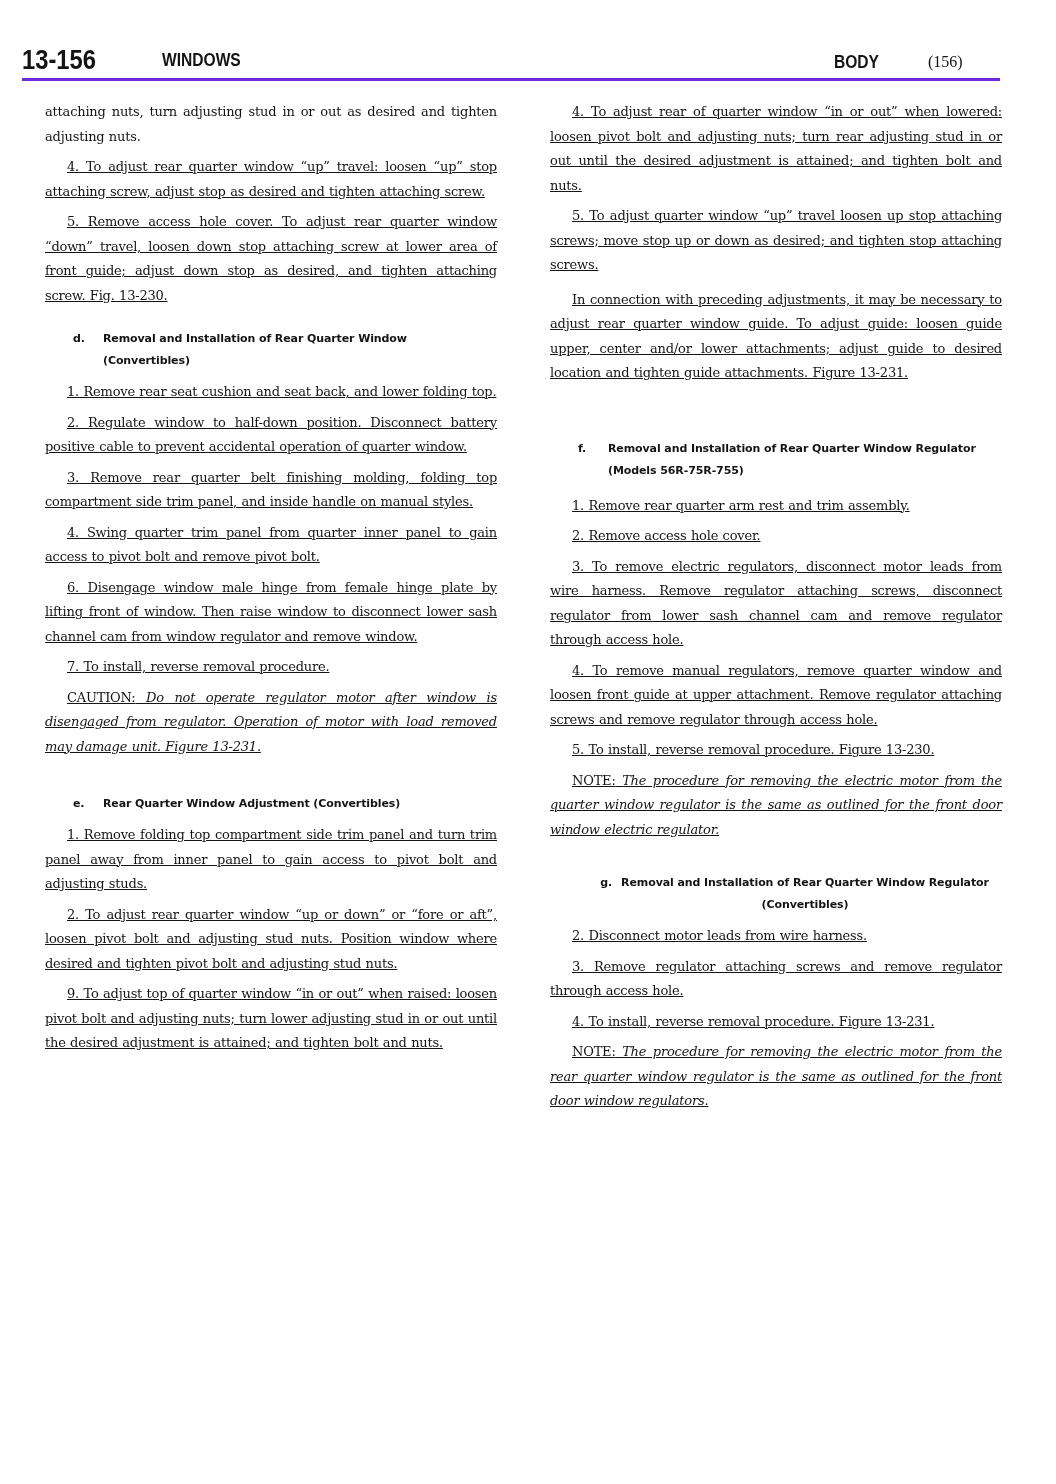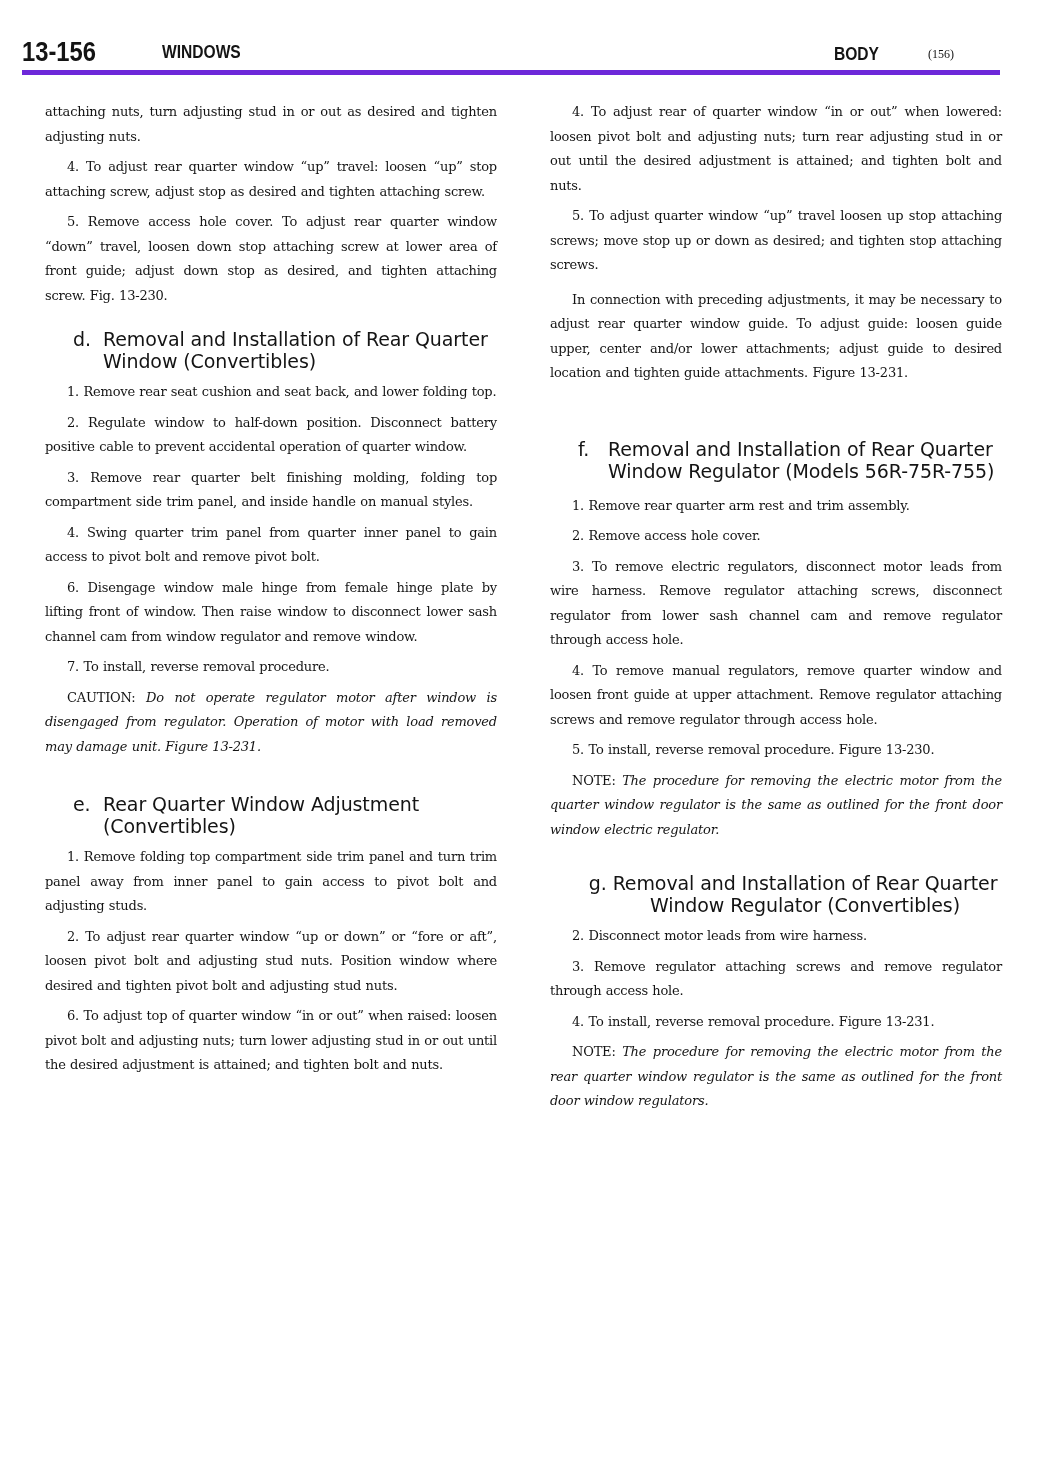--- a/index.html
+++ b/index.html
@@ -11,24 +11,24 @@
       width: 1056px;
       height: 1484px;
       position: relative;
       overflow: hidden;
       color: #141414;
       font-family: "DejaVu Serif", "Liberation Serif", serif;
     }
     .page-header {
       position: absolute;
       left: 22px;
-      top: 36px;
+      top: 44px;
       width: 978px;
       height: 34px;
-      border-bottom: 5px solid #6d28d9;
+      border-bottom: 3px solid #6d28d9;
     }
     .hdr-pagenum {
       position: absolute;
       left: 0;
       top: 0;
       font-family: "Liberation Sans", "DejaVu Sans", sans-serif;
       font-weight: bold;
       font-size: 27px;
       letter-spacing: 0px;
       line-height: 32px;
@@ -55,21 +55,21 @@
       font-size: 19px;
       line-height: 24px;
       transform: scaleX(0.82);
       transform-origin: left center;
     }
     .hdr-folio {
       position: absolute;
       left: 906px;
       top: 6px;
       font-family: "Liberation Serif", "DejaVu Serif", serif;
-      font-size: 12px;
+      font-size: 16px;
       line-height: 24px;
     }
 
     .column {
       position: absolute;
       top: 100px;
       width: 452px;
     }
     .col-left { left: 45px; }
     .col-right { left: 550px; }
@@ -79,32 +79,33 @@
       font-size: 13px;
       line-height: 24.5px;
       text-align: justify;
       font-family: "DejaVu Serif", "Liberation Serif", serif;
       letter-spacing: -0.2px;
       word-spacing: 0.5px;
     }
     p.step {
       text-indent: 22px;
       margin-top: 6px;
+      text-decoration: underline;
     }
     p.cont {
       text-indent: 0;
       margin-top: 0;
     }
     p.first { margin-top: 0; }
     em.it { font-style: italic; }
 
     .subhead {
       font-family: "DejaVu Sans", "Liberation Sans", sans-serif;
-      font-weight: normal;
-      font-size: 19px;
+      font-weight: bold;
+      font-size: 11px;
       line-height: 22px;
       margin-top: 20px;
       margin-bottom: 8px;
       padding-left: 44px;
       text-indent: -30px;
       margin-left: 14px;
       letter-spacing: -0.1px;
     }
     .subhead .letter {
       display: inline-block;
@@ -136,21 +137,21 @@
   <p class="step">4. Swing quarter trim panel from quarter inner panel to gain access to pivot bolt and remove pivot bolt.</p>
   <p class="step">6. Disengage window male hinge from female hinge plate by lifting front of window. Then raise window to disconnect lower sash channel cam from window regulator and remove window.</p>
   <p class="step">7. To install, reverse removal procedure.</p>
   <p class="step"><span>CAUTION:</span> <em class="it">Do not operate regulator motor after window is disengaged from regulator. Operation of motor with load removed may damage unit. Figure 13-231.</em></p>
 
   <div class="subhead" style="margin-top:34px;">
     <span class="letter">e.</span><span>Rear Quarter Window Adjustment (Convertibles)</span>
   </div>
   <p class="step first">1. Remove folding top compartment side trim panel and turn trim panel away from inner panel to gain access to pivot bolt and adjusting studs.</p>
   <p class="step">2. To adjust rear quarter window “up or down” or “fore or aft”, loosen pivot bolt and adjusting stud nuts. Position window where desired and tighten pivot bolt and adjusting stud nuts.</p>
-  <p class="step">6. To adjust top of quarter window “in or out” when raised: loosen pivot bolt and adjusting nuts; turn lower adjusting stud in or out until the desired adjustment is attained; and tighten bolt and nuts.</p>
+  <p class="step">9. To adjust top of quarter window “in or out” when raised: loosen pivot bolt and adjusting nuts; turn lower adjusting stud in or out until the desired adjustment is attained; and tighten bolt and nuts.</p>
 </div>
 
 <div class="column col-right">
   <p class="step first">4. To adjust rear of quarter window “in or out” when lowered: loosen pivot bolt and adjusting nuts; turn rear adjusting stud in or out until the desired adjustment is attained; and tighten bolt and nuts.</p>
   <p class="step">5. To adjust quarter window “up” travel loosen up stop attaching screws; move stop up or down as desired; and tighten stop attaching screws.</p>
   <p class="step" style="margin-top:10px;">In connection with preceding adjustments, it may be necessary to adjust rear quarter window guide. To adjust guide: loosen guide upper, center and/or lower attachments; adjust guide to desired location and tighten guide attachments. Figure 13-231.</p>
 
   <div class="subhead" style="margin-top:52px;">
     <span class="letter">f.</span><span>Removal and Installation of Rear Quarter Window Regulator (Models 56R-75R-755)</span>
   </div>

